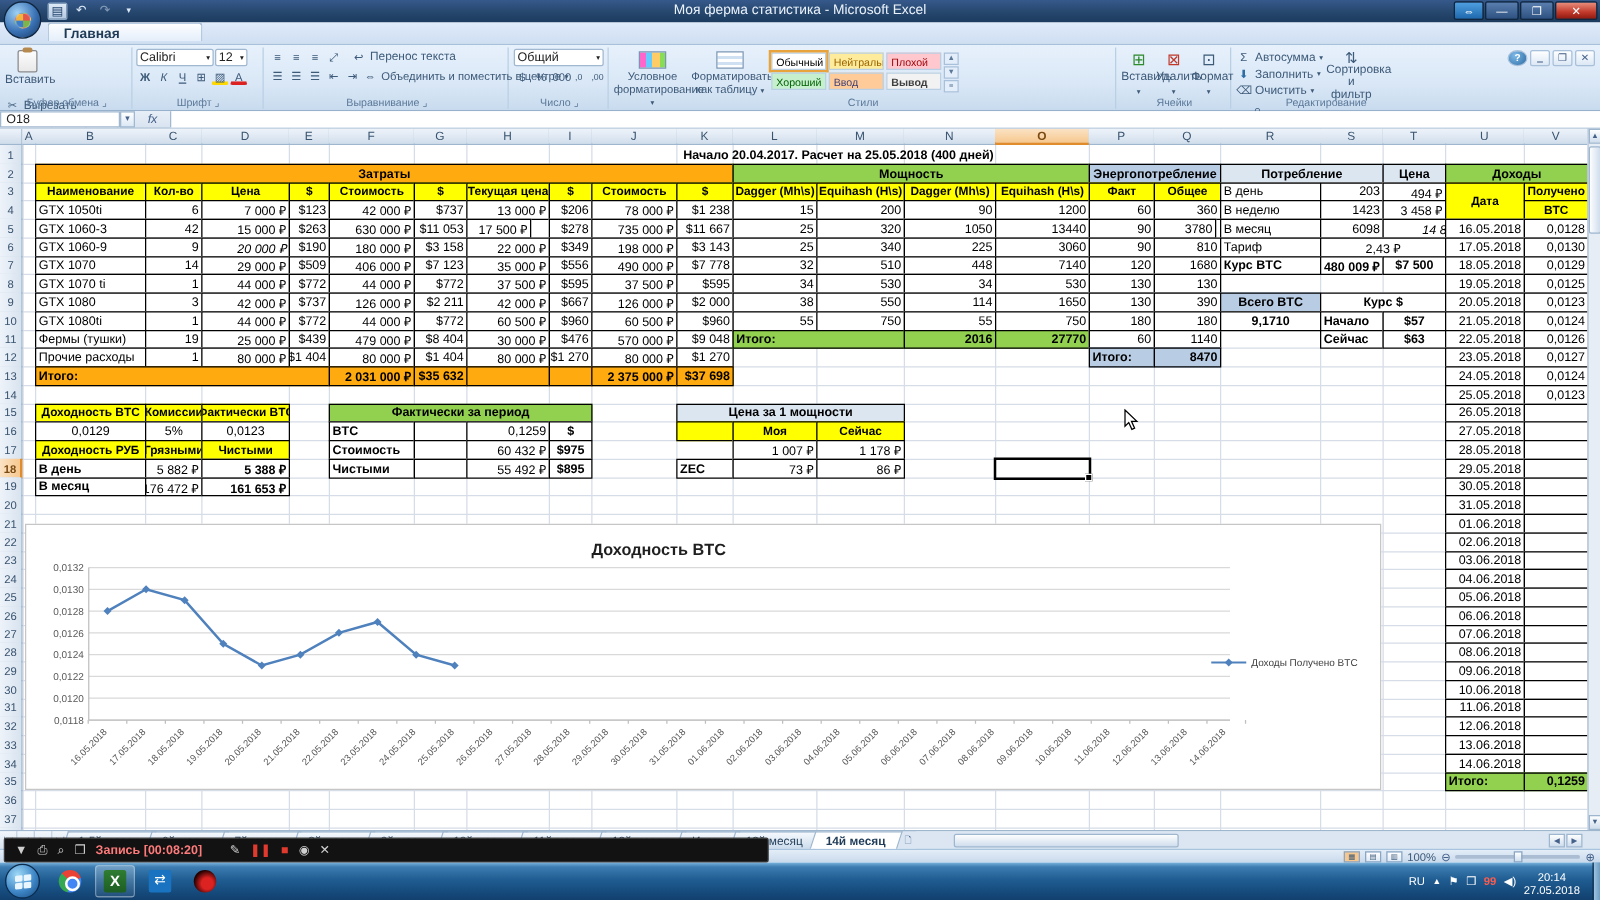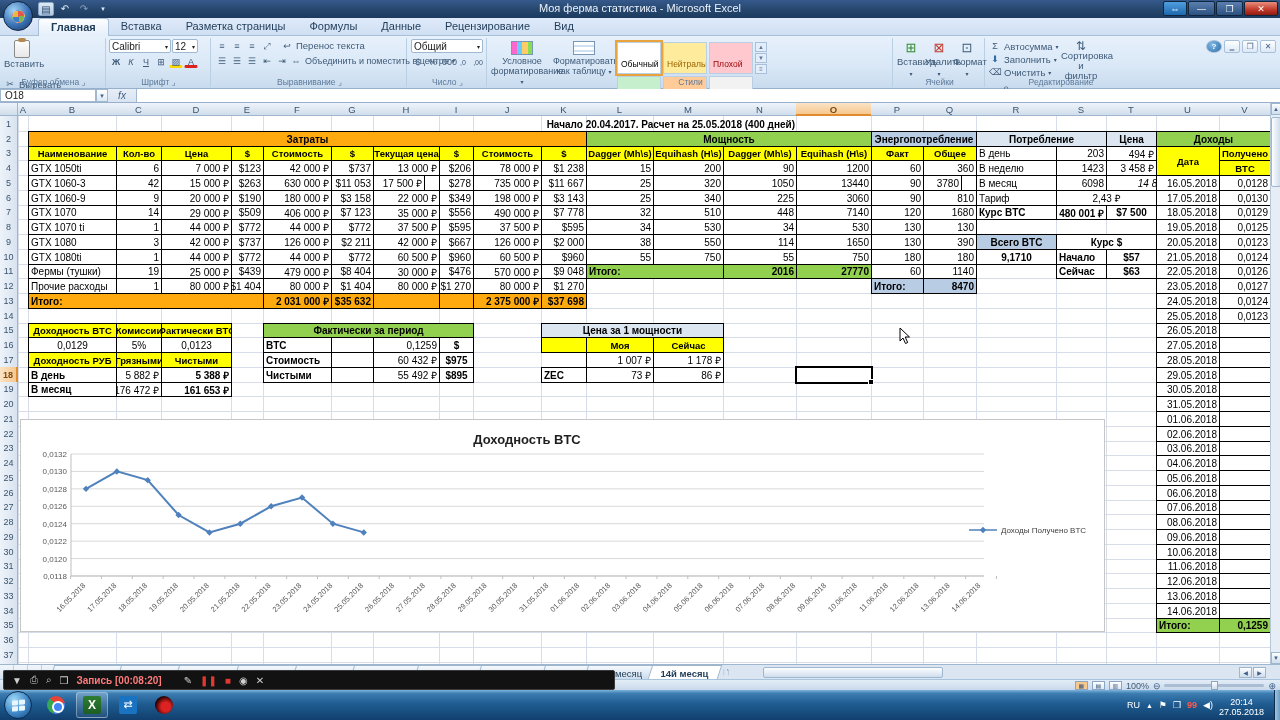--- a/index.html
+++ b/index.html
@@ -19,21 +19,21 @@
   .qbtn.save { background:linear-gradient(#dde9f6,#b4c9e2); color:#27486f; border:1px solid #8aa6c4; }
   #win-controls { position:absolute; right:2px; top:1px; display:flex; gap:1px; }
   .wbtn { width:27px; height:15px; font-size:9px; line-height:14px; text-align:center; color:#fff;
     border:1px solid #10263f; border-radius:2px; background:linear-gradient(#5a7fae,#2d5181); }
   .wbtn.tv { background:linear-gradient(#4f9fe0,#1e68ad); width:24px; }
   .wbtn.close { background:linear-gradient(#e98e7c,#c0392b 60%,#8f1a10); width:34px; }
 
   
   #ribbontabs { position:absolute; left:0; top:18px; width:1280px; height:18px;
     background:linear-gradient(#dfeafa,#cfdff2); border-bottom:1px solid #a9c0da; }
-  #tabstrip { position:absolute; left:38px; top:0; display:flex; height:18px; }
+  #tabstrip { position:absolute; left:38px; top:0; display:flex; height:18px;flex-direction:column; }
   .rtab { padding:2px 12px 0; font-size:11px; color:#1f3b57; }
   .rtab.active { background:linear-gradient(#fdfeff,#e4eefa); border:1px solid #a9c0da; border-bottom:none;
     border-radius:3px 3px 0 0; font-weight:bold; }
 
   
   #ribbon { position:absolute; left:0; top:36px; width:1280px; height:53px;
     background:linear-gradient(#e7f1fc 0%,#d9e7f6 60%,#c8dbee 100%); border-bottom:1px solid #97b1cc; }
   .rgroup { position:absolute; top:2px; height:49px; border-right:1px solid #b9cfe4; }
   .glabel { position:absolute; bottom:0px; left:0; right:0; text-align:center; font-size:8.5px; color:#5c7999; }
   .gbody { position:absolute; top:1px; left:2px; right:2px; height:38px; font-size:10px; color:#3d5a78; }
@@ -47,21 +47,21 @@
     border:1px solid transparent; border-radius:2px; color:#3d5a78; }
   .row2 { margin-top:2px; display:flex; gap:1px; align-items:center; }
   .clip-icon { width:16px; height:18px; margin:1px auto 0; background:linear-gradient(#fdfdfd,#e8e8e8);
     border:1px solid #8a8a8a; border-radius:2px; position:relative; }
   .clip-icon:before { content:""; position:absolute; left:3px; top:-3px; width:8px; height:4px; background:#b68a4e; border-radius:2px; }
   .stylebig { float:left; width:62px; height:38px; text-align:center; font-size:9px; line-height:10px; color:#3d5a78; padding-top:2px; }
   .tblicon { width:22px; height:14px; margin:0 auto 1px; border:1px solid #7a96b5;
     background:repeating-linear-gradient(180deg,#fff 0 3px,#cfe0f2 3px 5px), #fff; }
   .tblicon.cf { background:repeating-linear-gradient(90deg,#f6c,#f6c 5px,#6cf 5px 10px,#fc6 10px 16px,#8d5 16px 22px); }
   #style-gallery { float:left; width:140px; display:grid; grid-template-columns:1fr 1fr 1fr; gap:2px; padding:3px 2px; }
-  .gcell { height:14px; border:1px solid #b9cfe4; font-size:8.5px; line-height:13px; padding:15px 3px;
+  .gcell { height:14px; border:1px solid #b9cfe4; font-size:8.5px; line-height:13px; padding:1px 3px;
     background:#fff; overflow:hidden; white-space:nowrap; }
   .gcell.cur { outline:2px solid #e8a33d; }
   .gscroll { float:left; width:12px; padding-top:3px; display:flex; flex-direction:column; gap:1px; }
   .gsbtn { height:10px; border:1px solid #a9c0da; background:#e4eefa; font-size:6px; text-align:center; line-height:9px; color:#5c7999;}
   .cellbtn { float:left; width:28px; height:38px; text-align:center; font-size:9.5px; color:#3d5a78; padding-top:1px; }
   .cellbtn .big { font-size:13px; display:block; height:16px; }
   .twoline { float:left; width:66px; text-align:center; font-size:9.5px; line-height:10px; color:#3d5a78; padding-top:2px; }
   .twoline .big { font-size:12px; display:block; }
   #ribbon-mini-controls { position:absolute; right:4px; top:4px; display:flex; gap:2px; }
   .rmbtn { width:16px; height:13px; border:1px solid #a9c0da; border-radius:2px; background:linear-gradient(#fff,#dce8f5);
@@ -519,21 +519,21 @@
       <div class="cell d ar" style="left: 161px; top: 72px; width: 71px; height: 16px;">15 000 ₽</div>
       <div class="cell d ar" style="left: 231px; top: 72px; width: 33px; height: 16px;">$263</div>
       <div class="cell d ar" style="left: 263px; top: 72px; width: 69px; height: 16px;">630 000 ₽</div>
       <div class="cell d ar" style="left: 331px; top: 72px; width: 43px; height: 16px;">$11 053</div>
       <div class="cell d ar" style="left: 373px; top: 72px; width: 52px; height: 16px;">17 500 ₽</div>
       <div class="cell d ar" style="left: 439px; top: 72px; width: 35px; height: 16px;">$278</div>
       <div class="cell d ar" style="left: 473px; top: 72px; width: 69px; height: 16px;">735 000 ₽</div>
       <div class="cell d ar" style="left: 541px; top: 72px; width: 46px; height: 16px;">$11 667</div>
       <div class="cell d al" style="left: 28px; top: 87px; width: 89px; height: 16px;">GTX 1060-9</div>
       <div class="cell d ar" style="left: 116px; top: 87px; width: 46px; height: 16px;">9</div>
-      <div class="cell d ar" style="left: 161px; top: 87px; width: 71px; height: 16px;">20 000 ₽</div>
+      <div class="cell d ar" style="left: 161px; top: 87px; width: 71px; height: 16px; font-style: italic;">20 000 ₽</div>
       <div class="cell d ar" style="left: 231px; top: 87px; width: 33px; height: 16px;">$190</div>
       <div class="cell d ar" style="left: 263px; top: 87px; width: 69px; height: 16px;">180 000 ₽</div>
       <div class="cell d ar" style="left: 331px; top: 87px; width: 43px; height: 16px;">$3 158</div>
       <div class="cell d ar" style="left: 373px; top: 87px; width: 67px; height: 16px;">22 000 ₽</div>
       <div class="cell d ar" style="left: 439px; top: 87px; width: 35px; height: 16px;">$349</div>
       <div class="cell d ar" style="left: 473px; top: 87px; width: 69px; height: 16px;">198 000 ₽</div>
       <div class="cell d ar" style="left: 541px; top: 87px; width: 46px; height: 16px;">$3 143</div>
       <div class="cell d al" style="left: 28px; top: 102px; width: 89px; height: 15px;">GTX 1070</div>
       <div class="cell d ar" style="left: 116px; top: 102px; width: 46px; height: 15px;">14</div>
       <div class="cell d ar" style="left: 161px; top: 102px; width: 71px; height: 15px;">29 000 ₽</div>
@@ -636,21 +636,21 @@
       <div class="cell d ar" style="left: 796px; top: 146px; width: 76px; height: 16px;">750</div>
       <div class="cell tg al" style="left: 586px; top: 161px; width: 138px; height: 15px;">Итого:</div>
       <div class="cell tg ar" style="left: 723px; top: 161px; width: 74px; height: 15px;">2016</div>
       <div class="cell tg ar" style="left: 796px; top: 161px; width: 76px; height: 15px;">27770</div>
       <div class="cell hb ac" style="left: 871px; top: 28px; width: 106px; height: 16px;">Энергопотребление</div>
       <div class="cell y" style="left: 871px; top: 43px; width: 53px; height: 15px;">Факт</div>
       <div class="cell y" style="left: 923px; top: 43px; width: 54px; height: 15px;">Общее</div>
       <div class="cell d ar" style="left: 871px; top: 57px; width: 53px; height: 16px;">60</div>
       <div class="cell d ar" style="left: 923px; top: 57px; width: 54px; height: 16px;">360</div>
       <div class="cell d ar" style="left: 871px; top: 72px; width: 53px; height: 16px;">90</div>
-      <div class="cell d ar" style="left: 923px; top: 72px; width: 39px; height: 16px;">3780</div>
+      <div class="cell d ar" style="left: 923px; top: 72px; width: 50px; height: 16px;">3780</div>
       <div class="cell d ar" style="left: 871px; top: 87px; width: 53px; height: 16px;">90</div>
       <div class="cell d ar" style="left: 923px; top: 87px; width: 54px; height: 16px;">810</div>
       <div class="cell d ar" style="left: 871px; top: 102px; width: 53px; height: 15px;">120</div>
       <div class="cell d ar" style="left: 923px; top: 102px; width: 54px; height: 15px;">1680</div>
       <div class="cell d ar" style="left: 871px; top: 116px; width: 53px; height: 16px;">130</div>
       <div class="cell d ar" style="left: 923px; top: 116px; width: 54px; height: 16px;">130</div>
       <div class="cell d ar" style="left: 871px; top: 131px; width: 53px; height: 16px;">130</div>
       <div class="cell d ar" style="left: 923px; top: 131px; width: 54px; height: 16px;">390</div>
       <div class="cell d ar" style="left: 871px; top: 146px; width: 53px; height: 16px;">180</div>
       <div class="cell d ar" style="left: 923px; top: 146px; width: 54px; height: 16px;">180</div>
@@ -665,21 +665,21 @@
       <div class="cell d ar" style="left: 1106px; top: 43px; width: 51px; height: 15px;">494 ₽</div>
       <div class="cell d al" style="left: 976px; top: 57px; width: 81px; height: 16px;">В неделю</div>
       <div class="cell d ar" style="left: 1056px; top: 57px; width: 51px; height: 16px;">1423</div>
       <div class="cell d ar" style="left: 1106px; top: 57px; width: 51px; height: 16px;">3 458 ₽</div>
       <div class="cell d al" style="left: 976px; top: 72px; width: 81px; height: 16px;">В месяц</div>
       <div class="cell d ar" style="left: 1056px; top: 72px; width: 51px; height: 16px;">6098</div>
       <div class="cell d ar" style="left: 1106px; top: 72px; width: 74px; height: 16px; font-style: italic;">14 819 ₽</div>
       <div class="cell d al" style="left: 976px; top: 87px; width: 81px; height: 16px;">Тариф</div>
       <div class="cell d ac" style="left: 1056px; top: 87px; width: 101px; height: 16px;">2,43 ₽</div>
       <div class="cell d al b" style="left: 976px; top: 102px; width: 81px; height: 15px;">Курс BTC</div>
-      <div class="cell d ac b" style="left: 1056px; top: 102px; width: 51px; height: 15px;">480 001 ₽</div>
+      <div class="cell d ac b" style="left: 1056px; top: 102px; width: 51px; height: 15px;">480 009 ₽</div>
       <div class="cell d ac b" style="left: 1106px; top: 102px; width: 51px; height: 15px;">$7 500</div>
       <div class="cell hb ac" style="left: 976px; top: 131px; width: 81px; height: 16px;">Всего BTC</div>
       <div class="cell d ac b" style="left: 1056px; top: 131px; width: 101px; height: 16px;">Курс $</div>
       <div class="cell d ac b" style="left: 976px; top: 146px; width: 81px; height: 16px;">9,1710</div>
       <div class="cell d al b" style="left: 1056px; top: 146px; width: 51px; height: 16px;">Начало</div>
       <div class="cell d ac b" style="left: 1106px; top: 146px; width: 51px; height: 16px;">$57</div>
       <div class="cell d al b" style="left: 1056px; top: 161px; width: 51px; height: 15px;">Сейчас</div>
       <div class="cell d ac b" style="left: 1106px; top: 161px; width: 51px; height: 15px;">$63</div>
       <div class="cell hg ac" style="left: 1156px; top: 28px; width: 115px; height: 16px;">Доходы</div>
       <div class="cell y" style="left: 1156px; top: 43px; width: 64px; height: 30px;">Дата</div>

